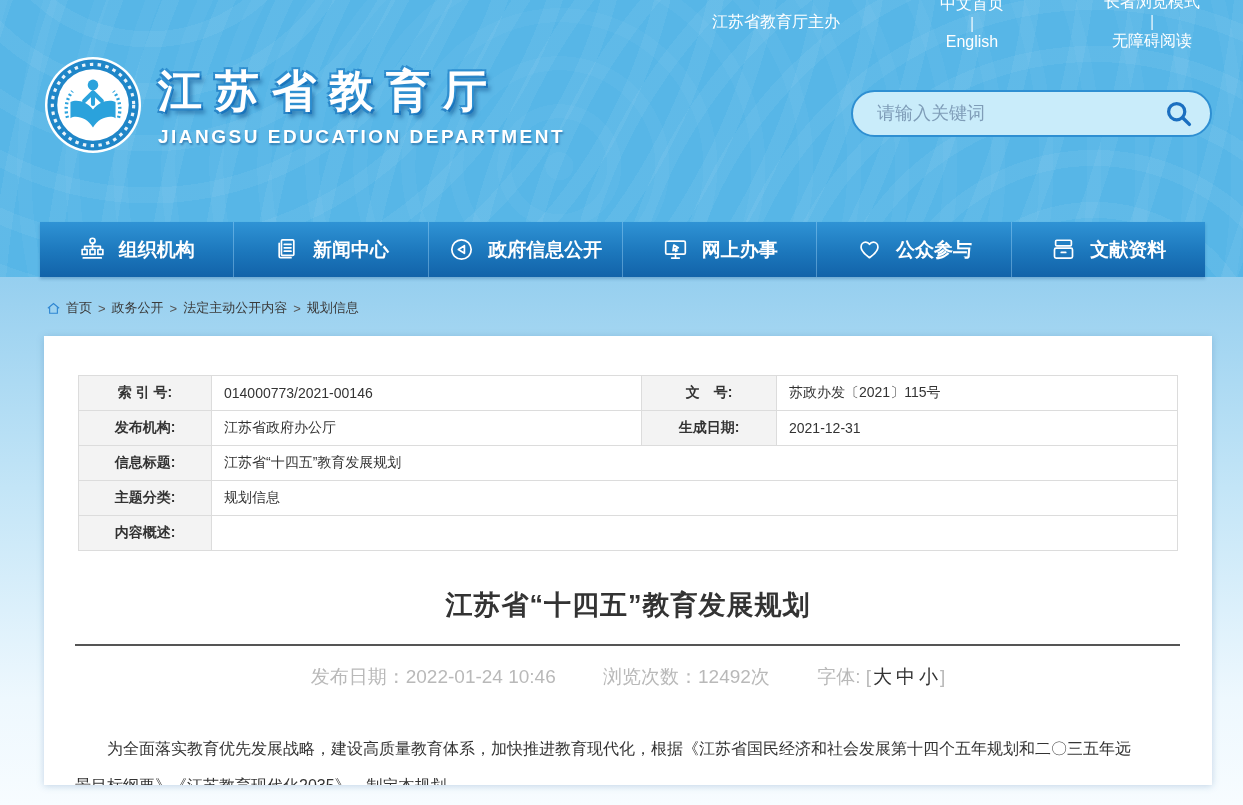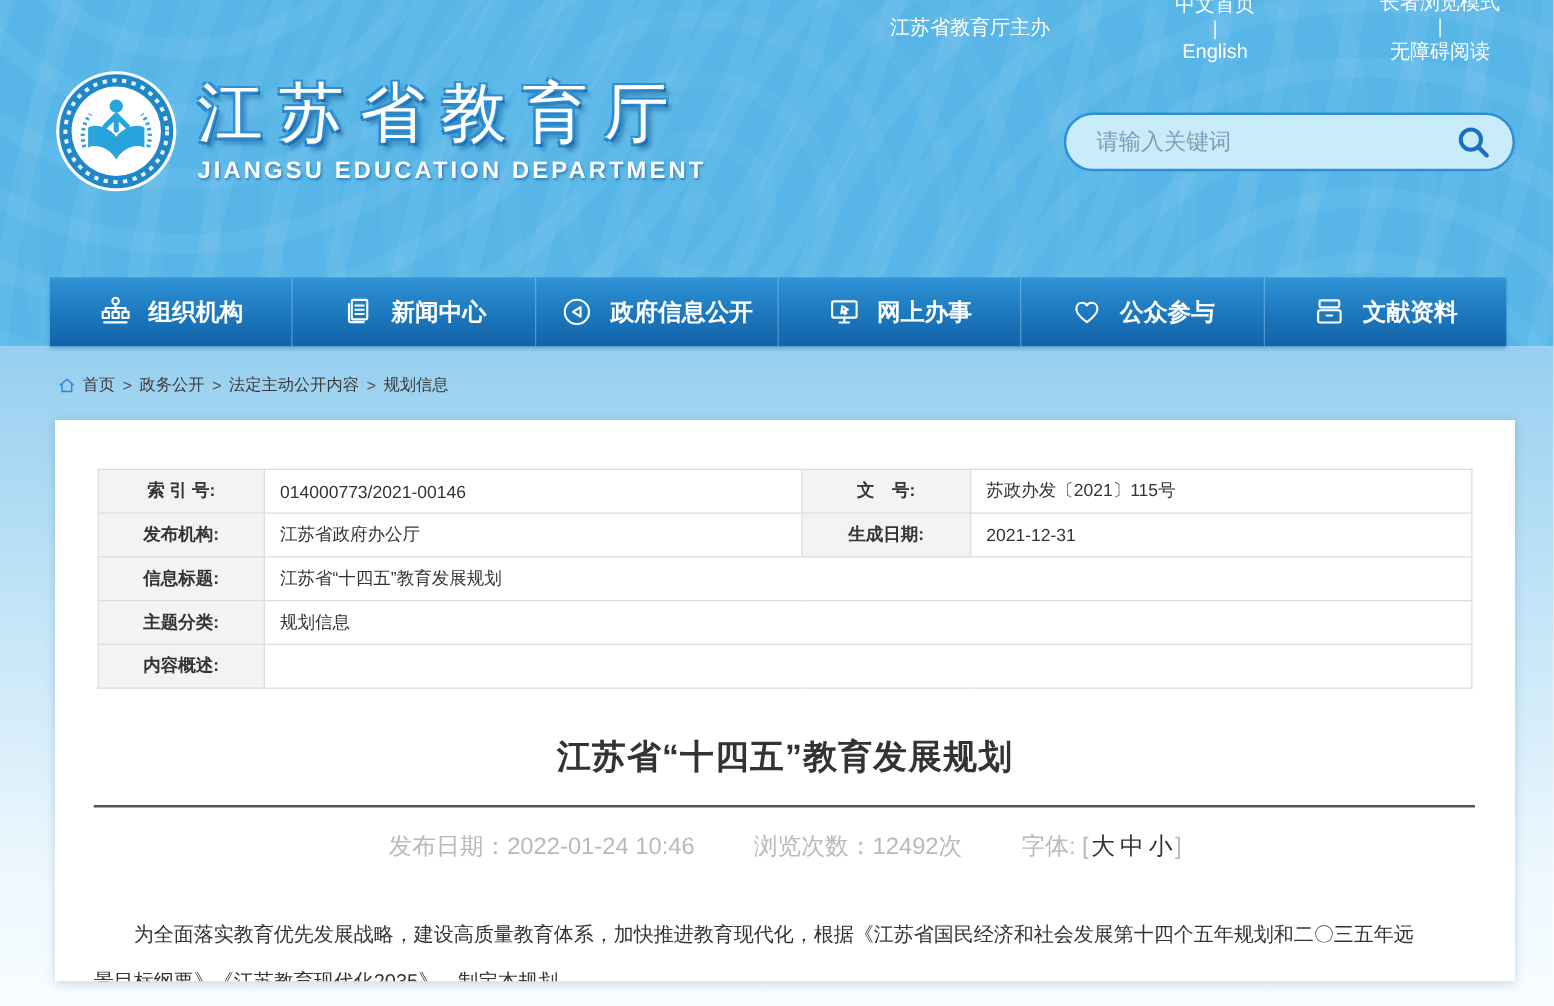--- a/index.html
+++ b/index.html
@@ -19,21 +19,21 @@
     padding-right:43px; color:#fff; font-size:16px;gap:32px; }
   .topbar .grp{ display:flex; align-items:center;flex-direction:column; }
   .topbar .gap{ width:36px; }
   .topbar a{ color:#fff; text-decoration:none; cursor:pointer; }
   .topbar .sep{ margin:0 12px; color:rgba(255,255,255,.85); font-weight:300; }
 
   .logo-row{ display:flex; align-items:center; margin:6px 0 0 44px; height:110px; }
   .emblem{ width:98px; height:98px; flex:0 0 auto; }
   .site-name{ margin-left:16px; }
   .site-title{
-    font-size:52px; font-weight:normal; color:#fff; letter-spacing:13px; line-height:58px;
+    font-size:44px; font-weight:bold; color:#fff; letter-spacing:13px; line-height:58px;
     text-shadow:-2px -2px 0 #2f8fd0, 2px -2px 0 #2f8fd0, -2px 2px 0 #2a86c8,
                 2px 2px 0 #1a74bc, 4px 5px 4px rgba(10,70,130,.55);
   }
   .site-subtitle{ font-size:19px; font-weight:bold; color:#fff; letter-spacing:2.5px;
     margin-top:6px; text-shadow:1px 2px 2px rgba(16,80,140,.55);text-align:center; }
 
   .search-box{
     position:absolute; top:90px; right:31px; width:361px; height:47px;
     background:#c9ecfa; border:2px solid #2e8fd2; border-radius:25px;
     display:flex; align-items:center; padding:0 16px 0 24px;

